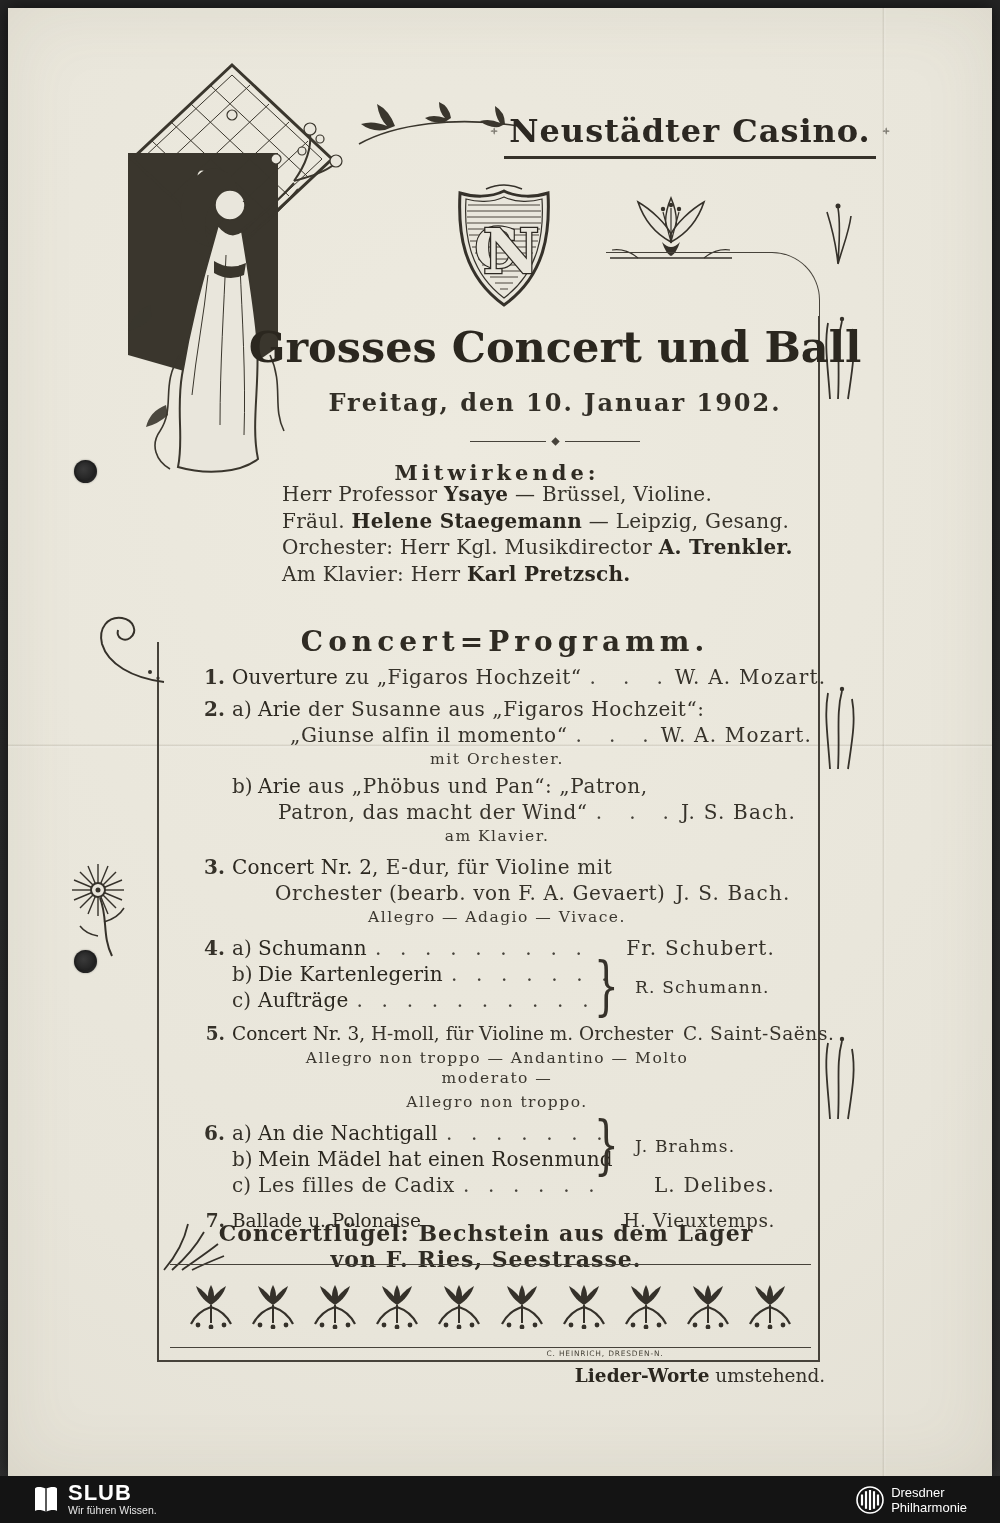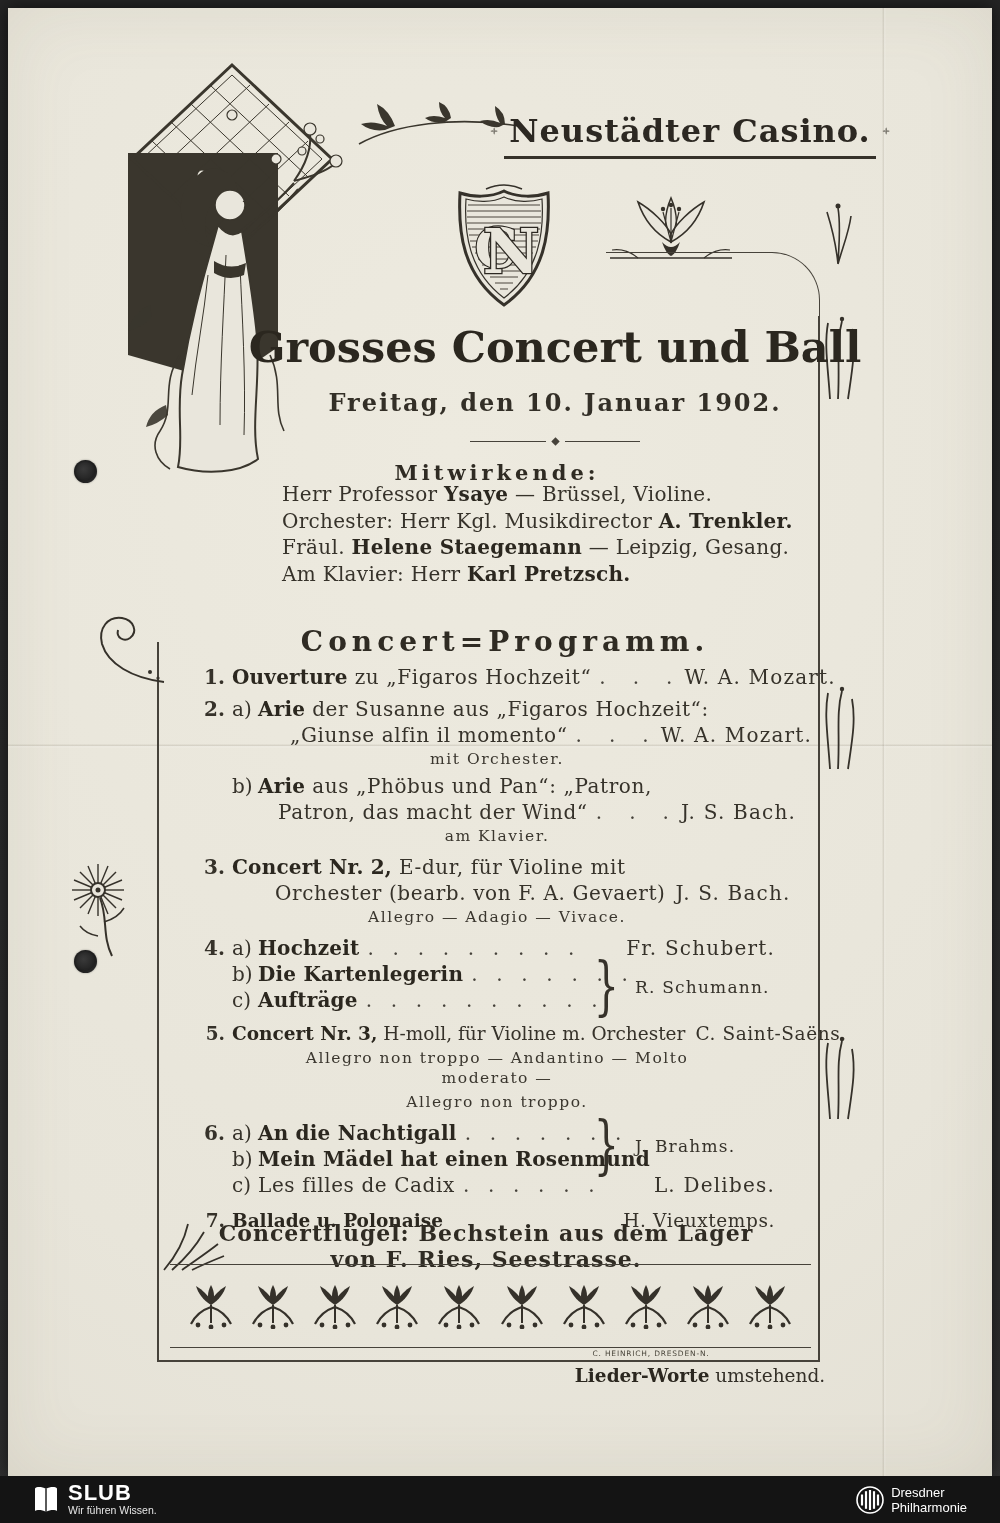--- a/index.html
+++ b/index.html
@@ -43,42 +43,42 @@
   .performer b{font-weight:bold;color:#2b271f}
 
   .prog-heading{left:197px;top:617px;width:600px;text-align:center;font-size:28px;font-weight:bold;letter-spacing:5px;color:#2f2b23}
 
   
   .program{left:189px;top:656px;width:578px}
   .prow{display:flex;align-items:baseline;font-size:20px;line-height:26px;color:#36322a}
   .tight{font-size:18.5px}
   .pnum{flex:none;width:28px;text-align:right;font-weight:bold;margin-right:7px}
   .psub{flex:none;width:26px}
-  .pbold{font-weight:bold;letter-spacing:.2px;white-space:pre;color:#2b271f}
+  .pbold{font-weight:normal;letter-spacing:.2px;white-space:pre;color:#2b271f}
   .prest{letter-spacing:.6px;white-space:pre}
   .tight .prest,.tight .pbold{letter-spacing:0}
   .pdots{white-space:pre;margin-left:8px;letter-spacing:2px;color:#45413a}
   .pcomp{margin-left:auto;white-space:nowrap;letter-spacing:1.2px;padding-left:10px}
   .tight .pcomp{letter-spacing:.6px}
   .cont95{padding-left:93px}
   .cont83{padding-left:81px}
   .cont80{padding-left:78px}
   .pnote{font-size:15.5px;line-height:20px;letter-spacing:1.5px;text-align:center;width:440px;margin:1px 0 4px 80px;color:#3a362e}
   .m6{margin-bottom:6px}.m8{margin-bottom:8px}.m10{margin-bottom:10px}
   .bgroup{position:relative;padding-right:172px}
   .bgroup .prow{padding-right:0}
   .bbrace{position:absolute;right:148px;top:50%;transform:translateY(-52%) scaleX(.62);font-size:64px;line-height:1;color:#36322a}
   .bcomp{position:absolute;left:calc(100% - 140px);top:50%;transform:translateY(-50%);font-size:17px;letter-spacing:1.2px;white-space:nowrap}
 
   .footer-note{left:189px;top:1212px;width:578px;text-align:center;font-size:22px;font-weight:bold;letter-spacing:1px;color:#2f2b23}
 
   .tulip-band{left:162px;top:1256px;width:641px;height:84px;border-top:1.5px solid #46423a;border-bottom:1.5px solid #46423a;
               display:flex;align-items:center;justify-content:space-around;padding:0 10px}
 
-  .printer{left:553px;top:1341px;width:180px;text-align:center;font-size:7.5px;letter-spacing:.8px;color:#4a463c;font-family:"DejaVu Sans",sans-serif}
+  .printer{left:507px;top:1341px;width:180px;text-align:center;font-size:7.5px;letter-spacing:.8px;color:#4a463c;font-family:"DejaVu Sans",sans-serif}
   .verso{left:542px;top:1357px;width:300px;text-align:center;font-size:18.5px;color:#332f27}
   .verso b{font-weight:bold;color:#2b271f}
 
   
   .viewer-bar{position:absolute;left:0;top:1476px;width:1000px;height:47px;background:#141414;
               display:flex;align-items:center;justify-content:space-between;padding:0 33px;
               font-family:"Liberation Sans","DejaVu Sans",sans-serif;color:#fff}
   .brand-left{display:flex;align-items:center;gap:9px;cursor:pointer}
   .slub-name{font-size:22px;font-weight:bold;letter-spacing:1px;line-height:20px}
   .slub-tag{font-size:10.5px;color:#e6e6e6;margin-top:1px}
@@ -283,22 +283,22 @@
 
     <div class="abs divider">
       <span class="dline"></span>
       <span class="ddiamond"></span>
       <span class="dline"></span>
     </div>
 
     <div class="abs mitw-heading">Mitwirkende:</div>
     <div class="abs performers">
       <div class="performer"><span>Herr Professor </span><b>Ysaye</b><span> — Brüssel, Violine.</span></div>
+      <div class="performer"><span>Fräul. </span><b>Helene Staegemann</b><span> — Leipzig, Gesang.</span></div>
       <div class="performer"><span>Orchester: Herr Kgl. Musikdirector </span><b>A. Trenkler.</b><span></span></div>
-      <div class="performer"><span>Fräul. </span><b>Helene Staegemann</b><span> — Leipzig, Gesang.</span></div>
       <div class="performer"><span>Am Klavier: Herr </span><b>Karl Pretzsch.</b><span></span></div>
     </div>
 
     <div class="abs prog-heading">Concert=Programm.</div>
 
     <div class="abs program">
 
       <div class="prow m6">
         <span class="pnum">1.</span>
         <span class="pbold">Ouverture</span>
@@ -344,21 +344,21 @@
           <span class="prest">Orchester (bearb. von F. A. Gevaert)</span>
           <span class="pcomp">J. S. Bach.</span>
         </div>
         <div class="pnote m8">Allegro — Adagio — Vivace.</div>
       </div>
 
       <div class="m8">
         <div class="prow">
           <span class="pnum">4.</span>
           <span class="psub">a)</span>
-          <span class="pbold">Hochzeit</span>
+          <span class="pbold">Schumann</span>
           <span class="pdots">.  .  .  .  .  .  .  .  .</span>
           <span class="pcomp">Fr. Schubert.</span>
         </div>
         <div class="bgroup">
           <div class="prow">
             <span class="pnum"></span>
             <span class="psub">b)</span>
             <span class="pbold">Die Kartenlegerin</span>
             <span class="pdots">.  .  .  .  .  .  .</span>
           </div>

